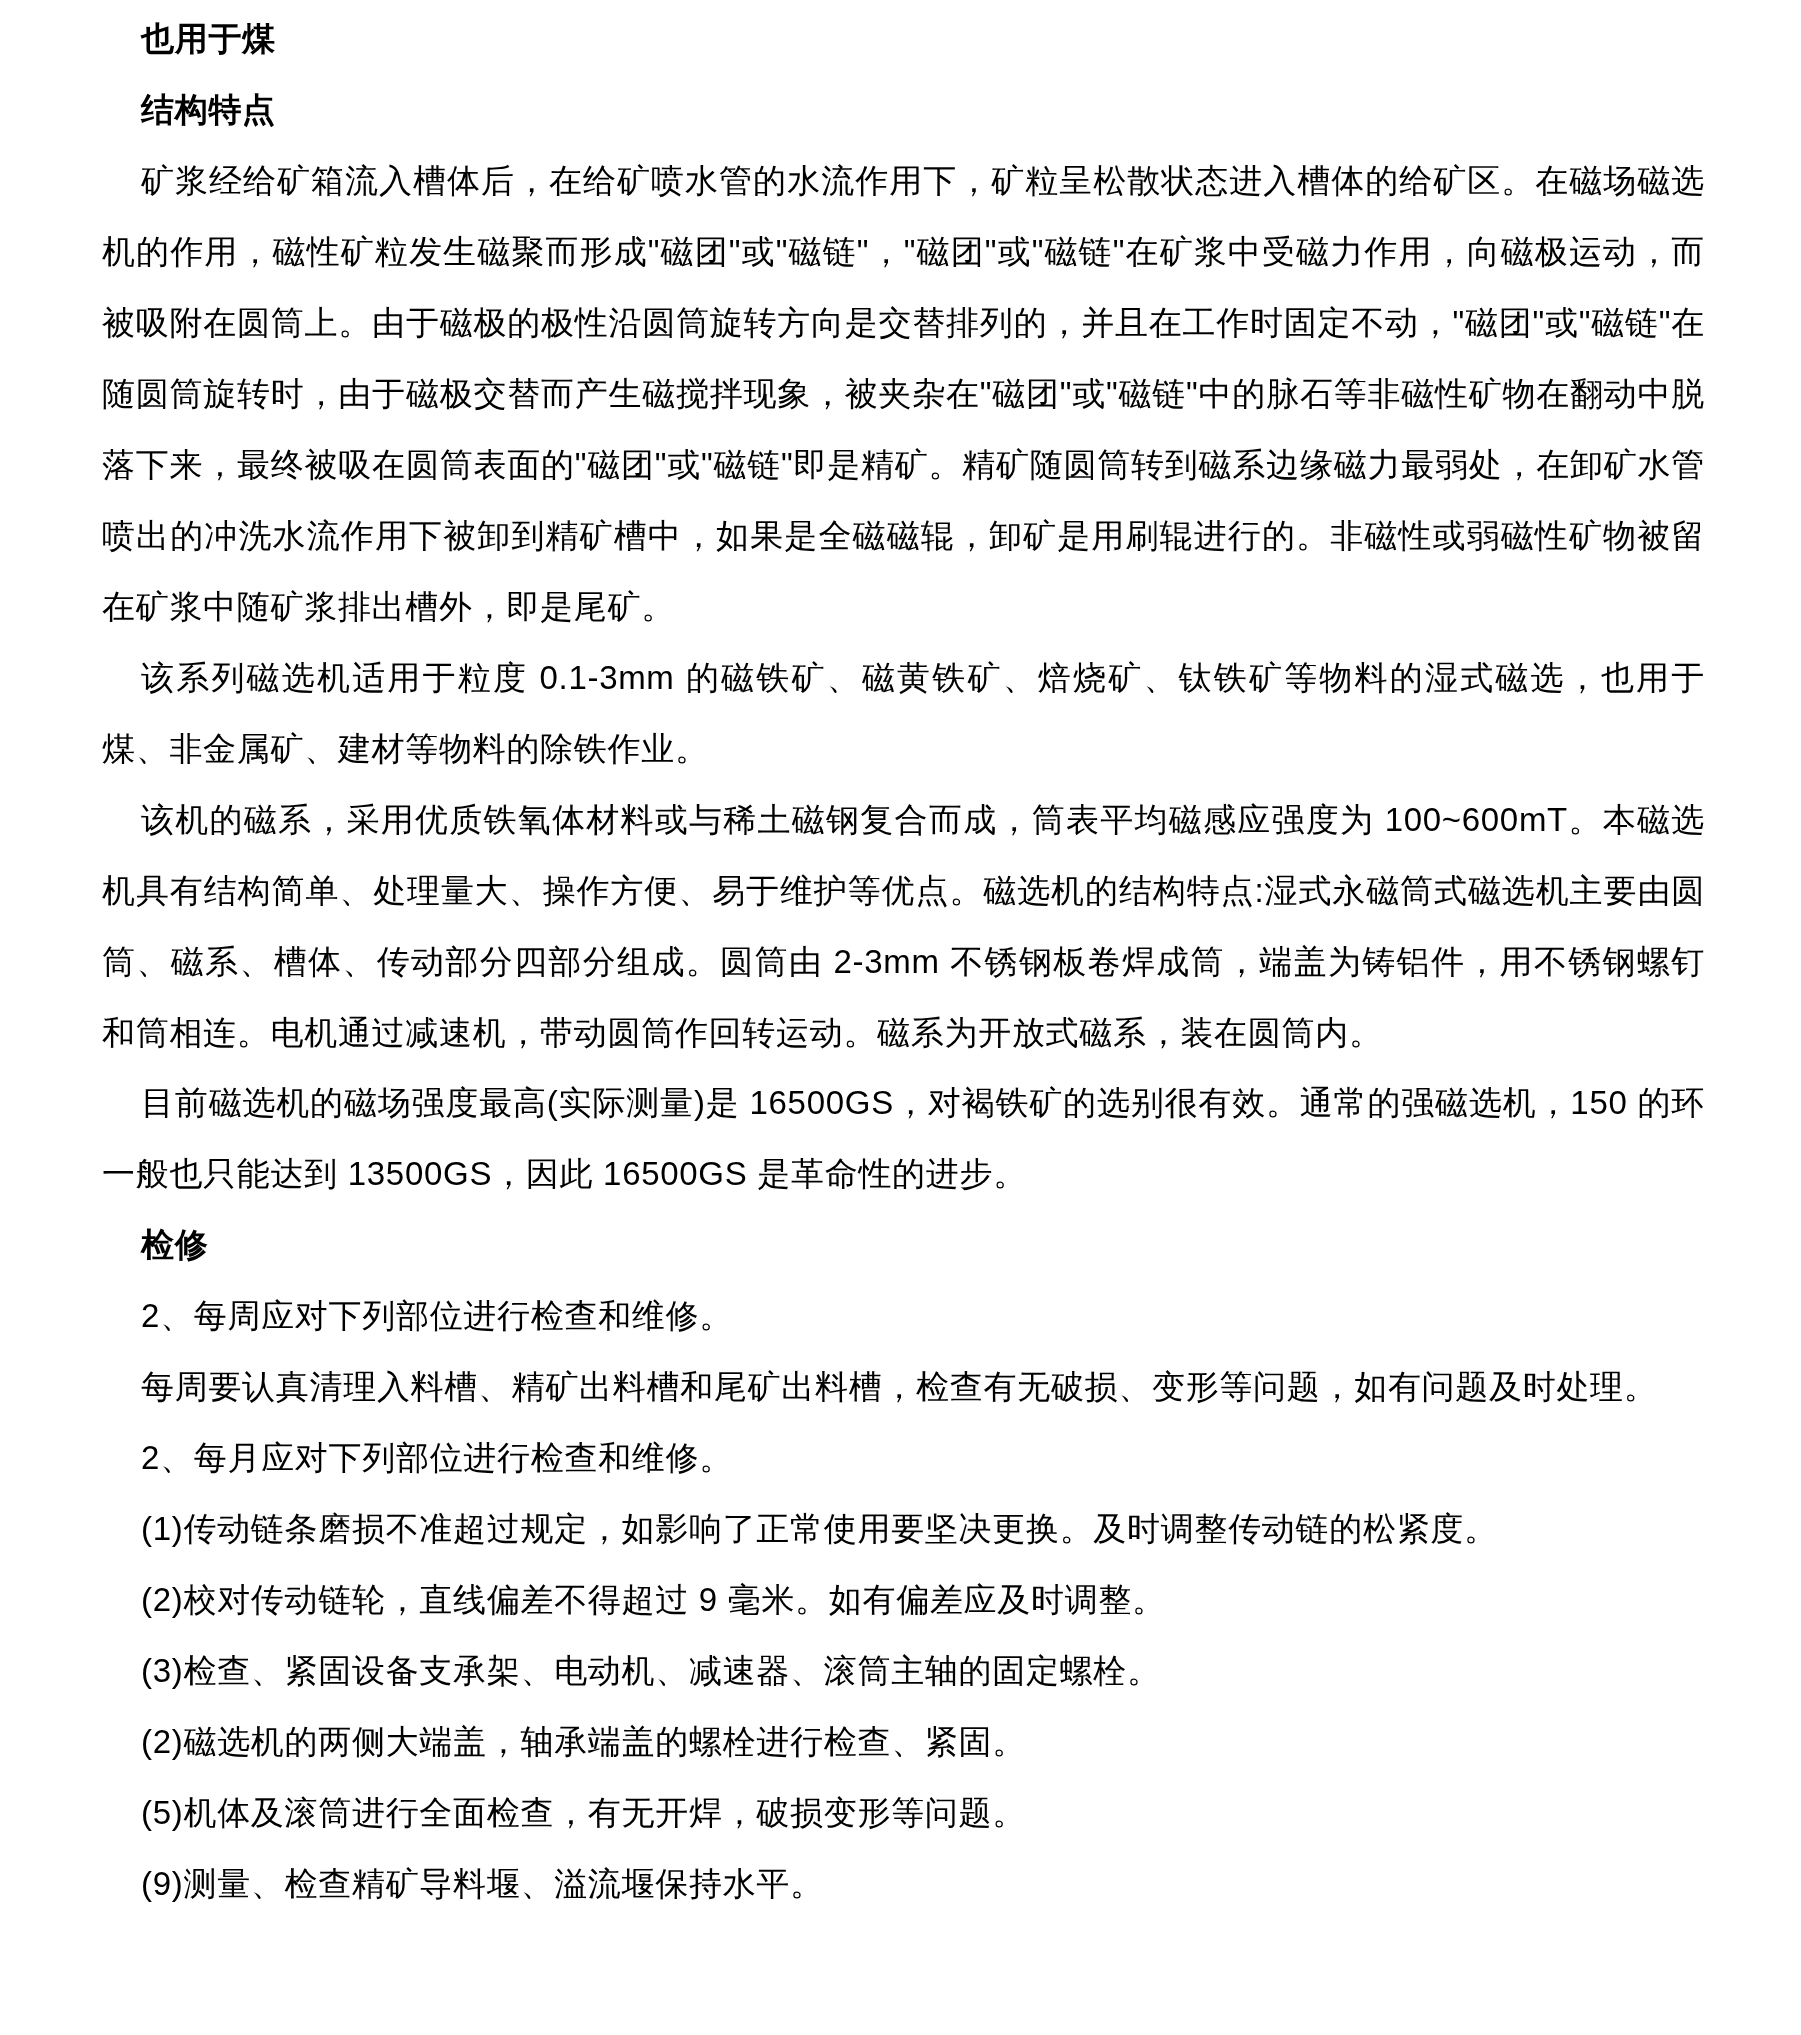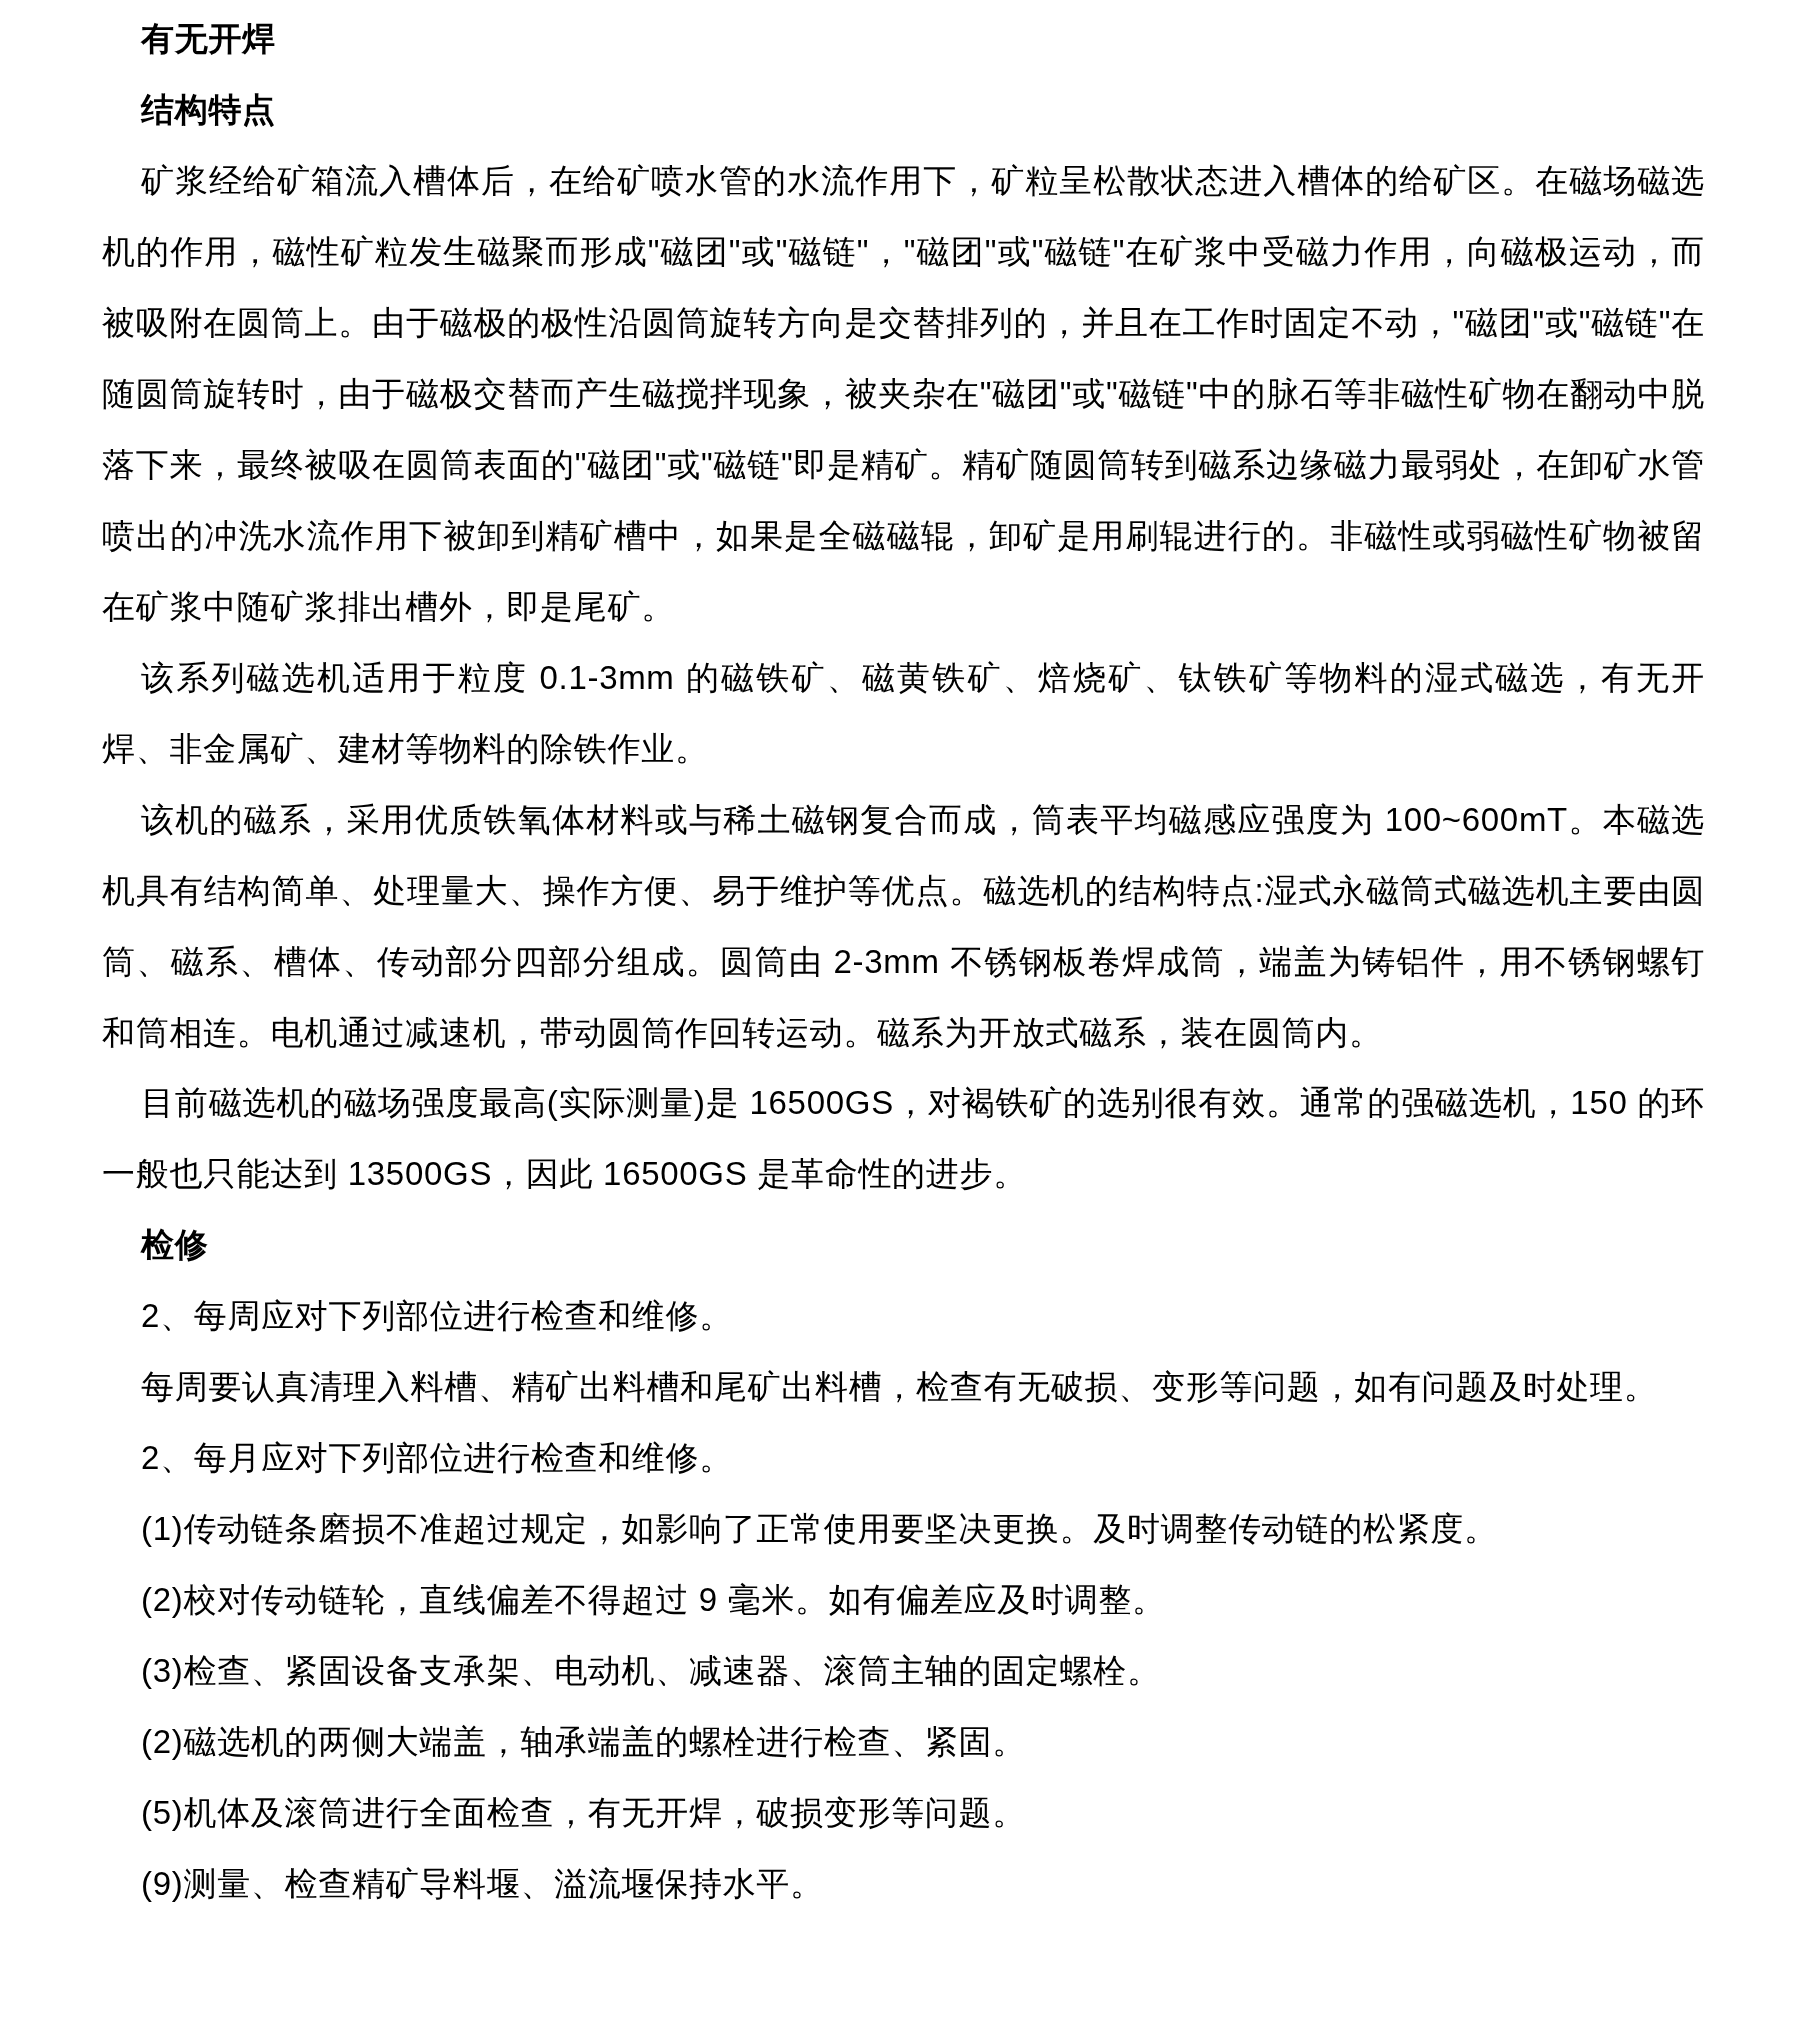--- a/index.html
+++ b/index.html
@@ -28,24 +28,24 @@
   }
   .heading {
     font-weight: bold;
     text-align: left;
   }
 </style>
 </head>
 <body>
 
 <div class="page">
-  <p class="block heading">有无开焊</p>
+  <p class="block heading">也用于煤</p>
   <p class="block heading">结构特点</p>
   <p class="block">矿浆经给矿箱流入槽体后，在给矿喷水管的水流作用下，矿粒呈松散状态进入槽体的给矿区。在磁场磁选机的作用，磁性矿粒发生磁聚而形成"磁团"或"磁链"，"磁团"或"磁链"在矿浆中受磁力作用，向磁极运动，而被吸附在圆筒上。由于磁极的极性沿圆筒旋转方向是交替排列的，并且在工作时固定不动，"磁团"或"磁链"在随圆筒旋转时，由于磁极交替而产生磁搅拌现象，被夹杂在"磁团"或"磁链"中的脉石等非磁性矿物在翻动中脱落下来，最终被吸在圆筒表面的"磁团"或"磁链"即是精矿。精矿随圆筒转到磁系边缘磁力最弱处，在卸矿水管喷出的冲洗水流作用下被卸到精矿槽中，如果是全磁磁辊，卸矿是用刷辊进行的。非磁性或弱磁性矿物被留在矿浆中随矿浆排出槽外，即是尾矿。</p>
-  <p class="block">该系列磁选机适用于粒度 0.1-3mm 的磁铁矿、磁黄铁矿、焙烧矿、钛铁矿等物料的湿式磁选，有无开焊、非金属矿、建材等物料的除铁作业。</p>
+  <p class="block">该系列磁选机适用于粒度 0.1-3mm 的磁铁矿、磁黄铁矿、焙烧矿、钛铁矿等物料的湿式磁选，也用于煤、非金属矿、建材等物料的除铁作业。</p>
   <p class="block">该机的磁系，采用优质铁氧体材料或与稀土磁钢复合而成，筒表平均磁感应强度为 100~600mT。本磁选机具有结构简单、处理量大、操作方便、易于维护等优点。磁选机的结构特点:湿式永磁筒式磁选机主要由圆筒、磁系、槽体、传动部分四部分组成。圆筒由 2-3mm 不锈钢板卷焊成筒，端盖为铸铝件，用不锈钢螺钉和筒相连。电机通过减速机，带动圆筒作回转运动。磁系为开放式磁系，装在圆筒内。</p>
   <p class="block">目前磁选机的磁场强度最高(实际测量)是 16500GS，对褐铁矿的选别很有效。通常的强磁选机，150 的环一般也只能达到 13500GS，因此 16500GS 是革命性的进步。</p>
   <p class="block heading">检修</p>
   <p class="block">2、每周应对下列部位进行检查和维修。</p>
   <p class="block">每周要认真清理入料槽、精矿出料槽和尾矿出料槽，检查有无破损、变形等问题，如有问题及时处理。</p>
   <p class="block">2、每月应对下列部位进行检查和维修。</p>
   <p class="block">(1)传动链条磨损不准超过规定，如影响了正常使用要坚决更换。及时调整传动链的松紧度。</p>
   <p class="block">(2)校对传动链轮，直线偏差不得超过 9 毫米。如有偏差应及时调整。</p>
   <p class="block">(3)检查、紧固设备支承架、电动机、减速器、滚筒主轴的固定螺栓。</p>
   <p class="block">(2)磁选机的两侧大端盖，轴承端盖的螺栓进行检查、紧固。</p>

